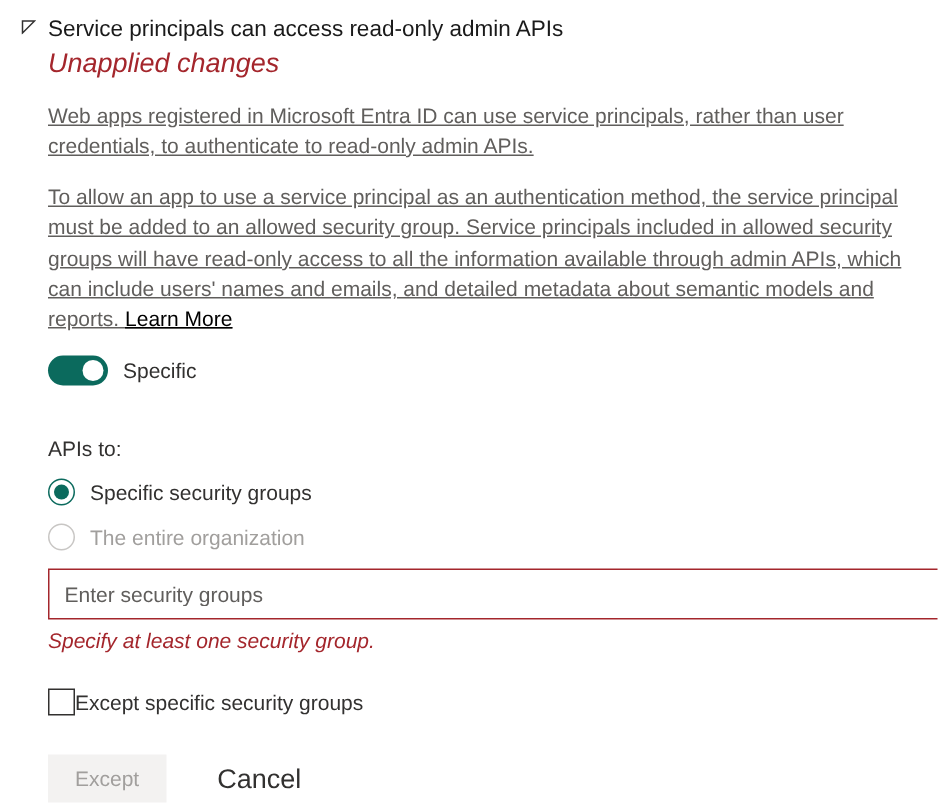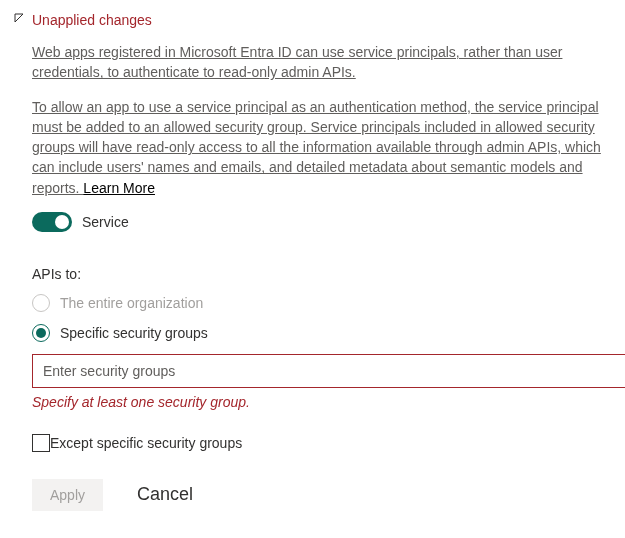--- a/index.html
+++ b/index.html
@@ -25,21 +25,22 @@
     }
     .expand-icon svg { width: 10px; height: 10px; }
     .title-block { flex: 1; }
     .setting-title {
       font-size: 15px;
       color: #1a1a1a;
       line-height: 1.3;
     }
     .unapplied {
       color: #a4262c;
-      font-size: 14px;
+      font-style: italic;
+      font-size: 18px;
       margin-top: 2px;
     }
     .desc-block {
       margin-left: 20px;
       margin-top: 14px;
       color: #605e5c;
       line-height: 1.45;
     }
     .desc-block p { margin-bottom: 14px; text-decoration: underline; }
     .learn-more {
@@ -169,60 +170,61 @@
 </head>
 <body>
 
 <div class="header-row">
   <span class="expand-icon">
     <svg viewBox="0 0 10 10">
         <path d="M1 1 L9 1 L1 9 Z" fill="none" stroke="currentColor" stroke-width="1"></path>
       </svg>
   </span>
   <div class="title-block">
+    <div class="setting-title">Service principals can access read-only admin APIs</div>
     <div class="unapplied">Unapplied changes</div>
   </div>
 </div>
 
 <div class="desc-block">
   <p>Web apps registered in Microsoft Entra ID can use service principals, rather than user credentials, to authenticate to read-only admin APIs.</p>
   <p>
     <span>To allow an app to use a service principal as an authentication method, the service principal must be added to an allowed security group. Service principals included in allowed security groups will have read-only access to all the information available through admin APIs, which can include users' names and emails, and detailed metadata about semantic models and reports.  </span><a class="learn-more">Learn More</a>
   </p>
 </div>
 
 <div class="toggle-row">
   <div class="toggle">
     <div class="toggle-knob"></div>
   </div>
-  <span class="toggle-label">Service</span>
+  <span class="toggle-label">Specific</span>
 </div>
 
 <div class="apply-to">APIs to:</div>
 
 <div class="radio-group">
-  <div class="radio-row disabled">
-    <span class="radio-outer"></span>
-    <span class="radio-label">The entire organization</span>
-  </div>
   <div class="radio-row selected">
     <span class="radio-outer">
       <span class="radio-inner"></span>
     </span>
     <span class="radio-label">Specific security groups</span>
   </div>
+  <div class="radio-row disabled">
+    <span class="radio-outer"></span>
+    <span class="radio-label">The entire organization</span>
+  </div>
 </div>
 
 <div class="input-wrap">
   <input type="text" class="sg-input" placeholder="Enter security groups" style="">
 </div>
 
 <div class="error-text">Specify at least one security group.</div>
 
 <div class="checkbox-row">
   <span class="checkbox-box"></span>
   <span class="checkbox-label">Except specific security groups</span>
 </div>
 
 <div class="button-row">
-  <button class="btn-apply">Apply</button>
+  <button class="btn-apply">Except</button>
   <button class="btn-cancel">Cancel</button>
 </div>
 
 </body></html>

